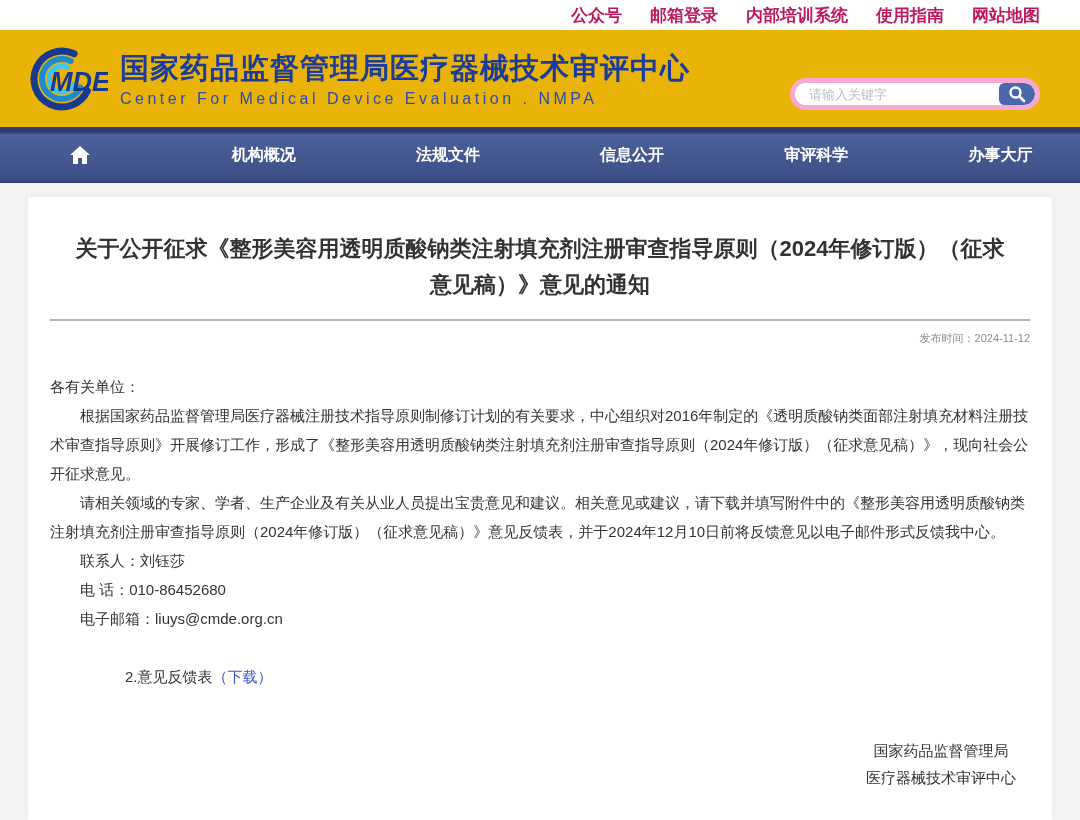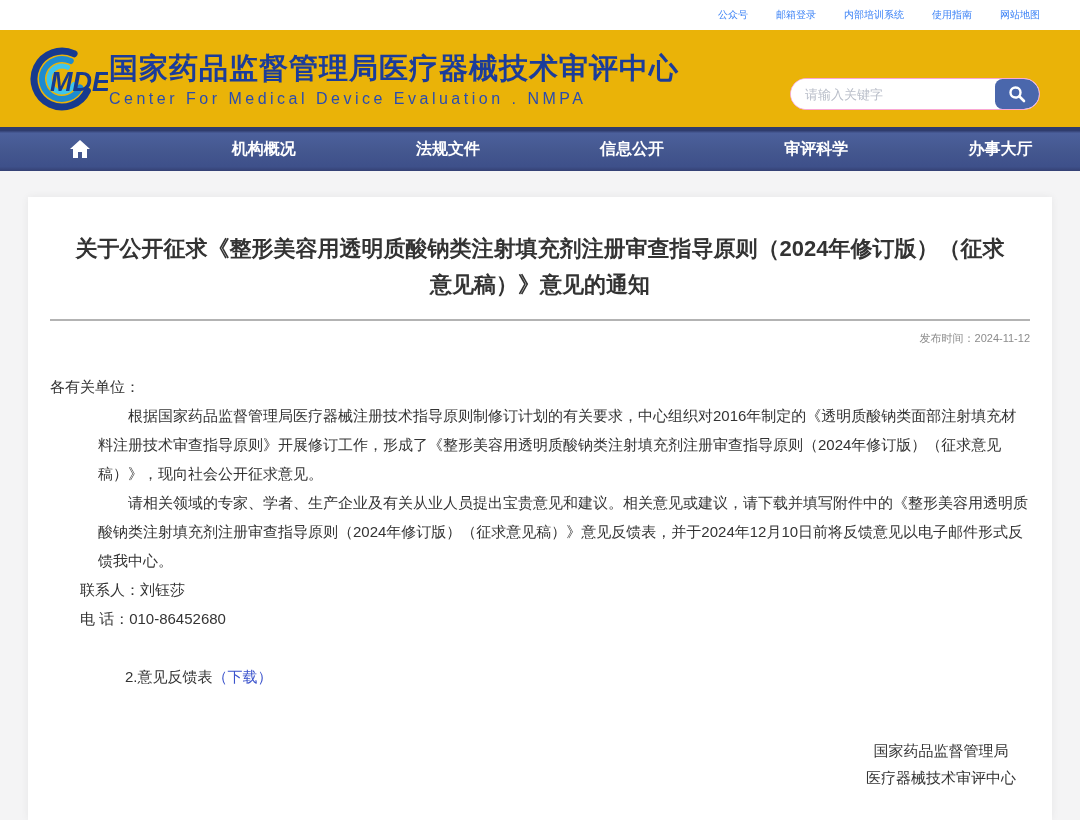--- a/index.html
+++ b/index.html
@@ -2,54 +2,54 @@
 <html><head>
 <meta charset="utf-8">
 <style>
   * { margin:0; padding:0; box-sizing:border-box; }
   html,body { width:1080px; height:820px; overflow:hidden;
     font-family:"Liberation Sans","DejaVu Sans",sans-serif; background:#f4f4f5; }
 
   
   .topbar { background:#fff; height:30px; display:flex; justify-content:flex-end;
     align-items:center; padding-right:40px; gap:28px; }
-  .topbar a { font-size:10px; color:#3b82f6; text-decoration:none; cursor:pointer; }
+  .topbar a { font-size:17px; color:#be185d; text-decoration:none; cursor:pointer;font-weight:bold; }
 
   
   .header { background:#eab308; height:97px; position:relative; display:flex; align-items:center; }
   .logo-wrap { display:flex; align-items:center; margin-left:30px; }
   .logo-svg { width:78px; height:72px; flex:0 0 auto; }
-  .brand { margin-left:1px; }
+  .brand { margin-left:12px; }
   .brand-cn { font-size:29px; font-weight:bold; color:#1b3c9a; letter-spacing:1px; line-height:36px; }
   .brand-en { font-size:16px; color:#2a4cb0; letter-spacing:3.5px; margin-top:4px; }
 
   .search { position:absolute; right:40px; top:48px; width:250px; height:32px;
-    border:1px solid #f9a8d4; border-radius:17px; background:#fff; display:flex; overflow:hidden; }
+    border:5px solid #f9a8d4; border-radius:17px; background:#fff; display:flex; overflow:hidden; }
   .search input { flex:1; border:none; outline:none; padding:0 14px; font-size:13px; color:#333; }
   .search input::placeholder { color:#b9bec9; }
   .search button { width:46px; border:none; background:#4a67ac; cursor:pointer;
     border-radius:8px 16px 16px 8px; display:flex; align-items:center; justify-content:center; }
 
   
-  .nav { height:44px; display:flex;
+  .nav { height:56px; display:flex;
     background:linear-gradient(180deg,#2f3c6d 0%,#2f3c6d 8%,#4c609c 14%,#44578f 55%,#3e508a 90%,#354174 100%);gap:25px; }
   .nav-item { flex:1; display:flex; align-items:center; justify-content:center;
     color:#fff; font-size:16px; font-weight:bold; cursor:pointer; }
 
   
   .panel { position:absolute; left:28px; right:28px; top:197px; bottom:0;
     background:#fff; box-shadow:0 0 8px rgba(0,0,0,0.06); padding:34px 22px 0 22px; }
 
   .art-title { text-align:center; font-size:22px; font-weight:bold; color:#333;
     line-height:36px; width:96%; margin:0 auto; }
   .divider { height:2px; background:#b3b3b3; margin-top:16px; }
   .pub-row { text-align:right; font-size:11px; color:#8c8c8c; margin-top:10px; }
 
   .body-text { margin-top:26px; font-size:15px; color:#333; line-height:29px; }
-  .para { text-indent:2em;margin-left:48px; }
+  .para { text-indent:2em; }
   .contact-line { text-indent:2em; }
   .attach-block { margin-top:29px; }
   .attach-line1 { text-indent:2em; }
   .attach-line2 { margin-left:calc(2em + 3em); }
   .dl-link { color:#3b53cc; text-decoration:none; cursor:pointer; }
 
   .signature { float:right; text-align:center; margin-top:46px; margin-right:14px;
     font-size:15px; color:#333; line-height:27px; }
 </style>
 </head>
@@ -106,20 +106,21 @@
   <div class="art-title">关于公开征求《整形美容用透明质酸钠类注射填充剂注册审查指导原则（2024年修订版）（征求意见稿）》意见的通知</div>
   <div class="divider"></div>
   <div class="pub-row">发布时间：2024-11-12</div>
 
   <div class="body-text">
     <div>各有关单位：</div>
     <div class="para">根据国家药品监督管理局医疗器械注册技术指导原则制修订计划的有关要求，中心组织对2016年制定的《透明质酸钠类面部注射填充材料注册技术审查指导原则》开展修订工作，形成了《整形美容用透明质酸钠类注射填充剂注册审查指导原则（2024年修订版）（征求意见稿）》，现向社会公开征求意见。</div>
     <div class="para">请相关领域的专家、学者、生产企业及有关从业人员提出宝贵意见和建议。相关意见或建议，请下载并填写附件中的《整形美容用透明质酸钠类注射填充剂注册审查指导原则（2024年修订版）（征求意见稿）》意见反馈表，并于2024年12月10日前将反馈意见以电子邮件形式反馈我中心。</div>
     <div class="contact-line">联系人：刘钰莎</div>
     <div class="contact-line">电 话：010-86452680</div>
+    <div class="contact-line">电子邮箱：liuys@cmde.org.cn</div>
 
     <div class="attach-block">
       <div class="attach-line2"><span>2.意见反馈表</span><a class="dl-link">（下载）</a></div>
     </div>
 
     <div class="signature">
       <div>国家药品监督管理局</div>
       <div>医疗器械技术审评中心</div>
 
     </div>

